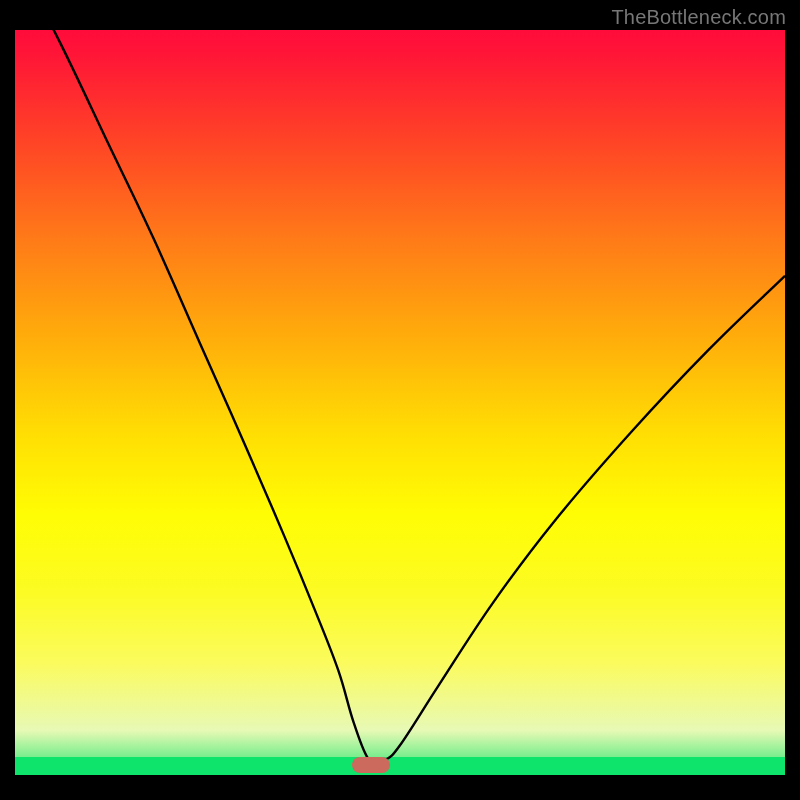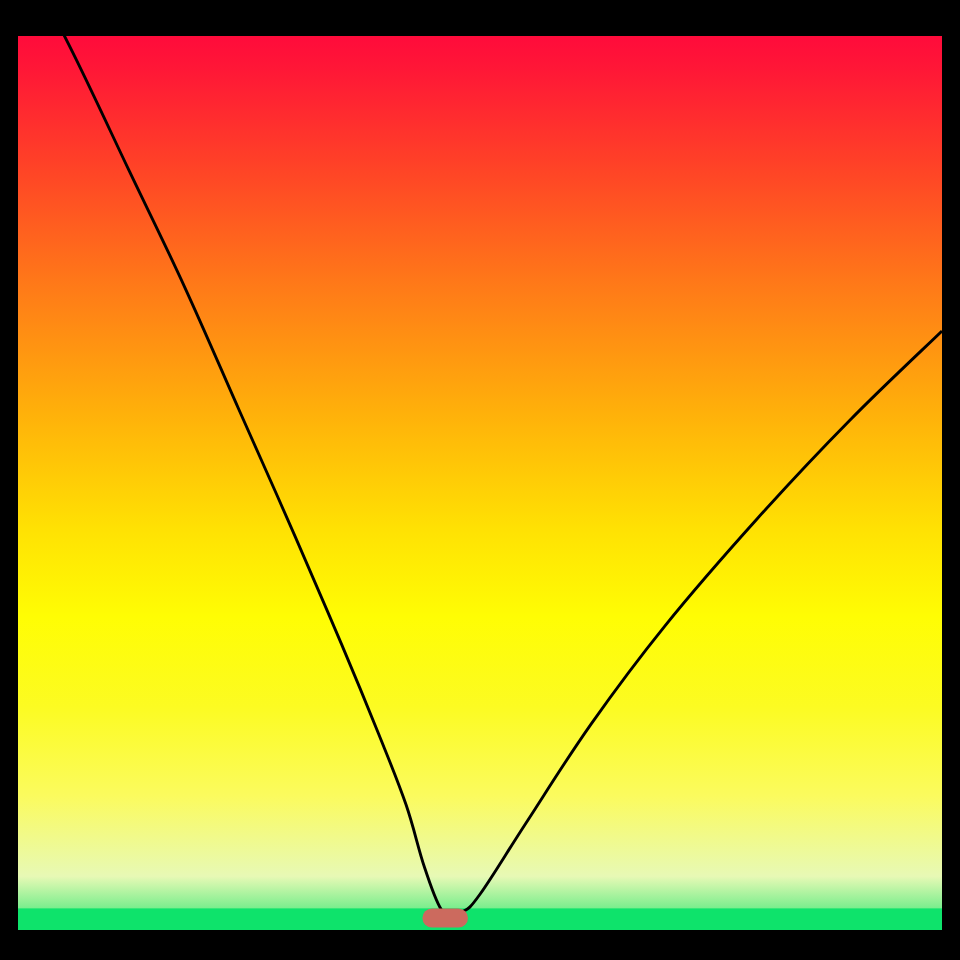--- a/index.html
+++ b/index.html
@@ -74,20 +74,21 @@
     color: #777;
     font-size: 20px;
     letter-spacing: 0.2px;
   }
 </style>
 </head>
 <body>
 
 <div class="stage">
 
+  <div class="watermark">TheBottleneck.com</div>
 
   <div class="plot">
     <div class="gradient"></div>
     <div class="green-band"></div>
 
     <svg class="curve-svg" viewBox="0 0 770 745" preserveAspectRatio="none">
       <path id="curve-path" d="M 0.0 -74.5 C 8.3 -58.4, 29.6 -18.6, 46.2 14.9 C 62.8 48.4, 75.8 76.9, 92.4 111.8 C 109.0 146.6, 122.0 172.4, 138.6 208.6 C 155.2 244.8, 168.2 275.4, 184.8 312.9 C 201.4 350.4, 215.8 382.3, 231.0 417.2 C 246.2 452.1, 257.0 477.1, 269.5 506.6 C 282.0 536.1, 290.6 557.0, 300.3 581.1 C 310.0 605.2, 316.5 620.6, 323.4 640.7 C 330.3 660.8, 333.3 676.8, 338.8 692.9 C 344.3 708.9, 348.7 723.4, 354.2 730.1 C 359.7 736.8, 364.1 732.8, 369.6 730.1 C 375.1 727.4, 375.3 728.6, 385.0 715.2 C 394.7 701.8, 406.9 681.1, 423.5 655.6 C 440.1 630.1, 456.6 603.2, 477.4 573.6 C 498.2 544.1, 514.1 522.5, 539.0 491.7 C 563.9 460.9, 588.3 433.1, 616.0 402.3 C 643.7 371.5, 665.3 348.5, 693.0 320.4 C 720.7 292.2, 756.1 259.3, 770.0 245.8" fill="none" stroke="#000" stroke-width="2.4"></path>
     </svg>
 
     <div id="marker" class="marker" style="left: 336.74px; top: 727.315px;"></div>

